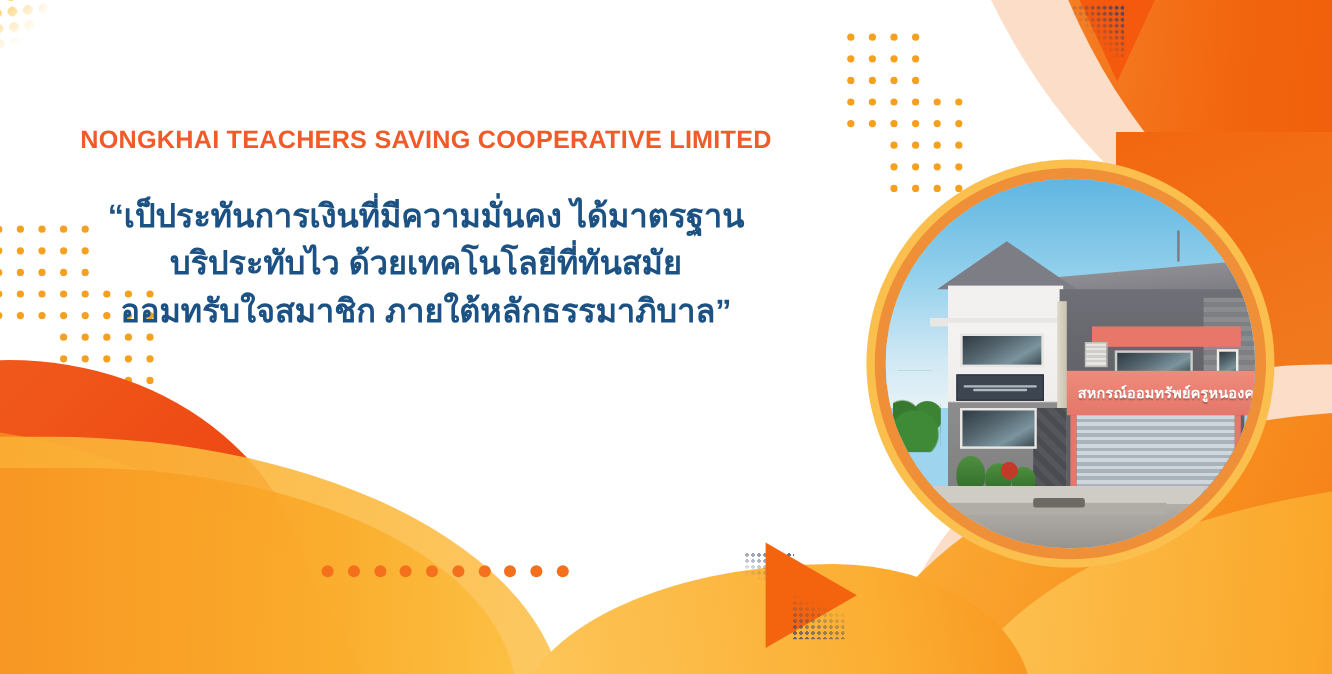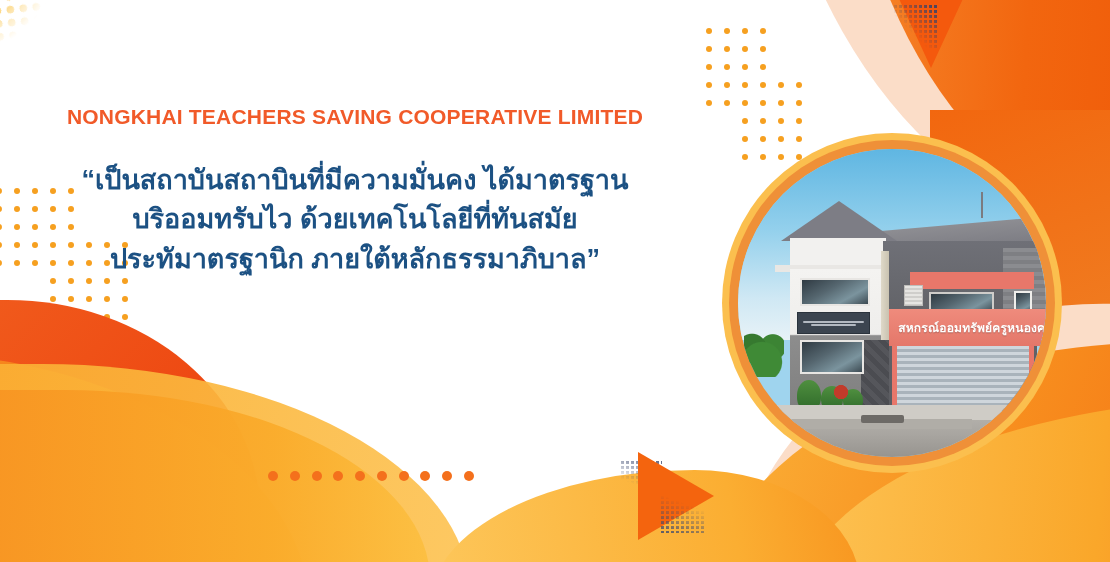--- a/index.html
+++ b/index.html
@@ -487,19 +487,19 @@
       <i></i>
       <i></i>
       <i></i>
       <i></i>
       <i></i>
   </div>
 
   <div class="layer text-block">
     <div class="title-en">NONGKHAI TEACHERS SAVING COOPERATIVE LIMITED</div>
     <div class="quote">
-      <div>“เป็นสถาบันสถาบินที่มีความมั่นคง ได้มาตรฐาน</div>
-      <div>บริออมทรับไว ด้วยเทคโนโลยีที่ทันสมัย</div>
-      <div>ประทัมาตรฐานิก ภายใต้หลักธรรมาภิบาล”</div>
+      <div>“เป็ประทันการเงินที่มีความมั่นคง ได้มาตรฐาน</div>
+      <div>บริประทับไว ด้วยเทคโนโลยีที่ทันสมัย</div>
+      <div>ออมทรับใจสมาชิก ภายใต้หลักธรรมาภิบาล”</div>
     </div>
   </div>
 
 </div>
 
 </body></html>

